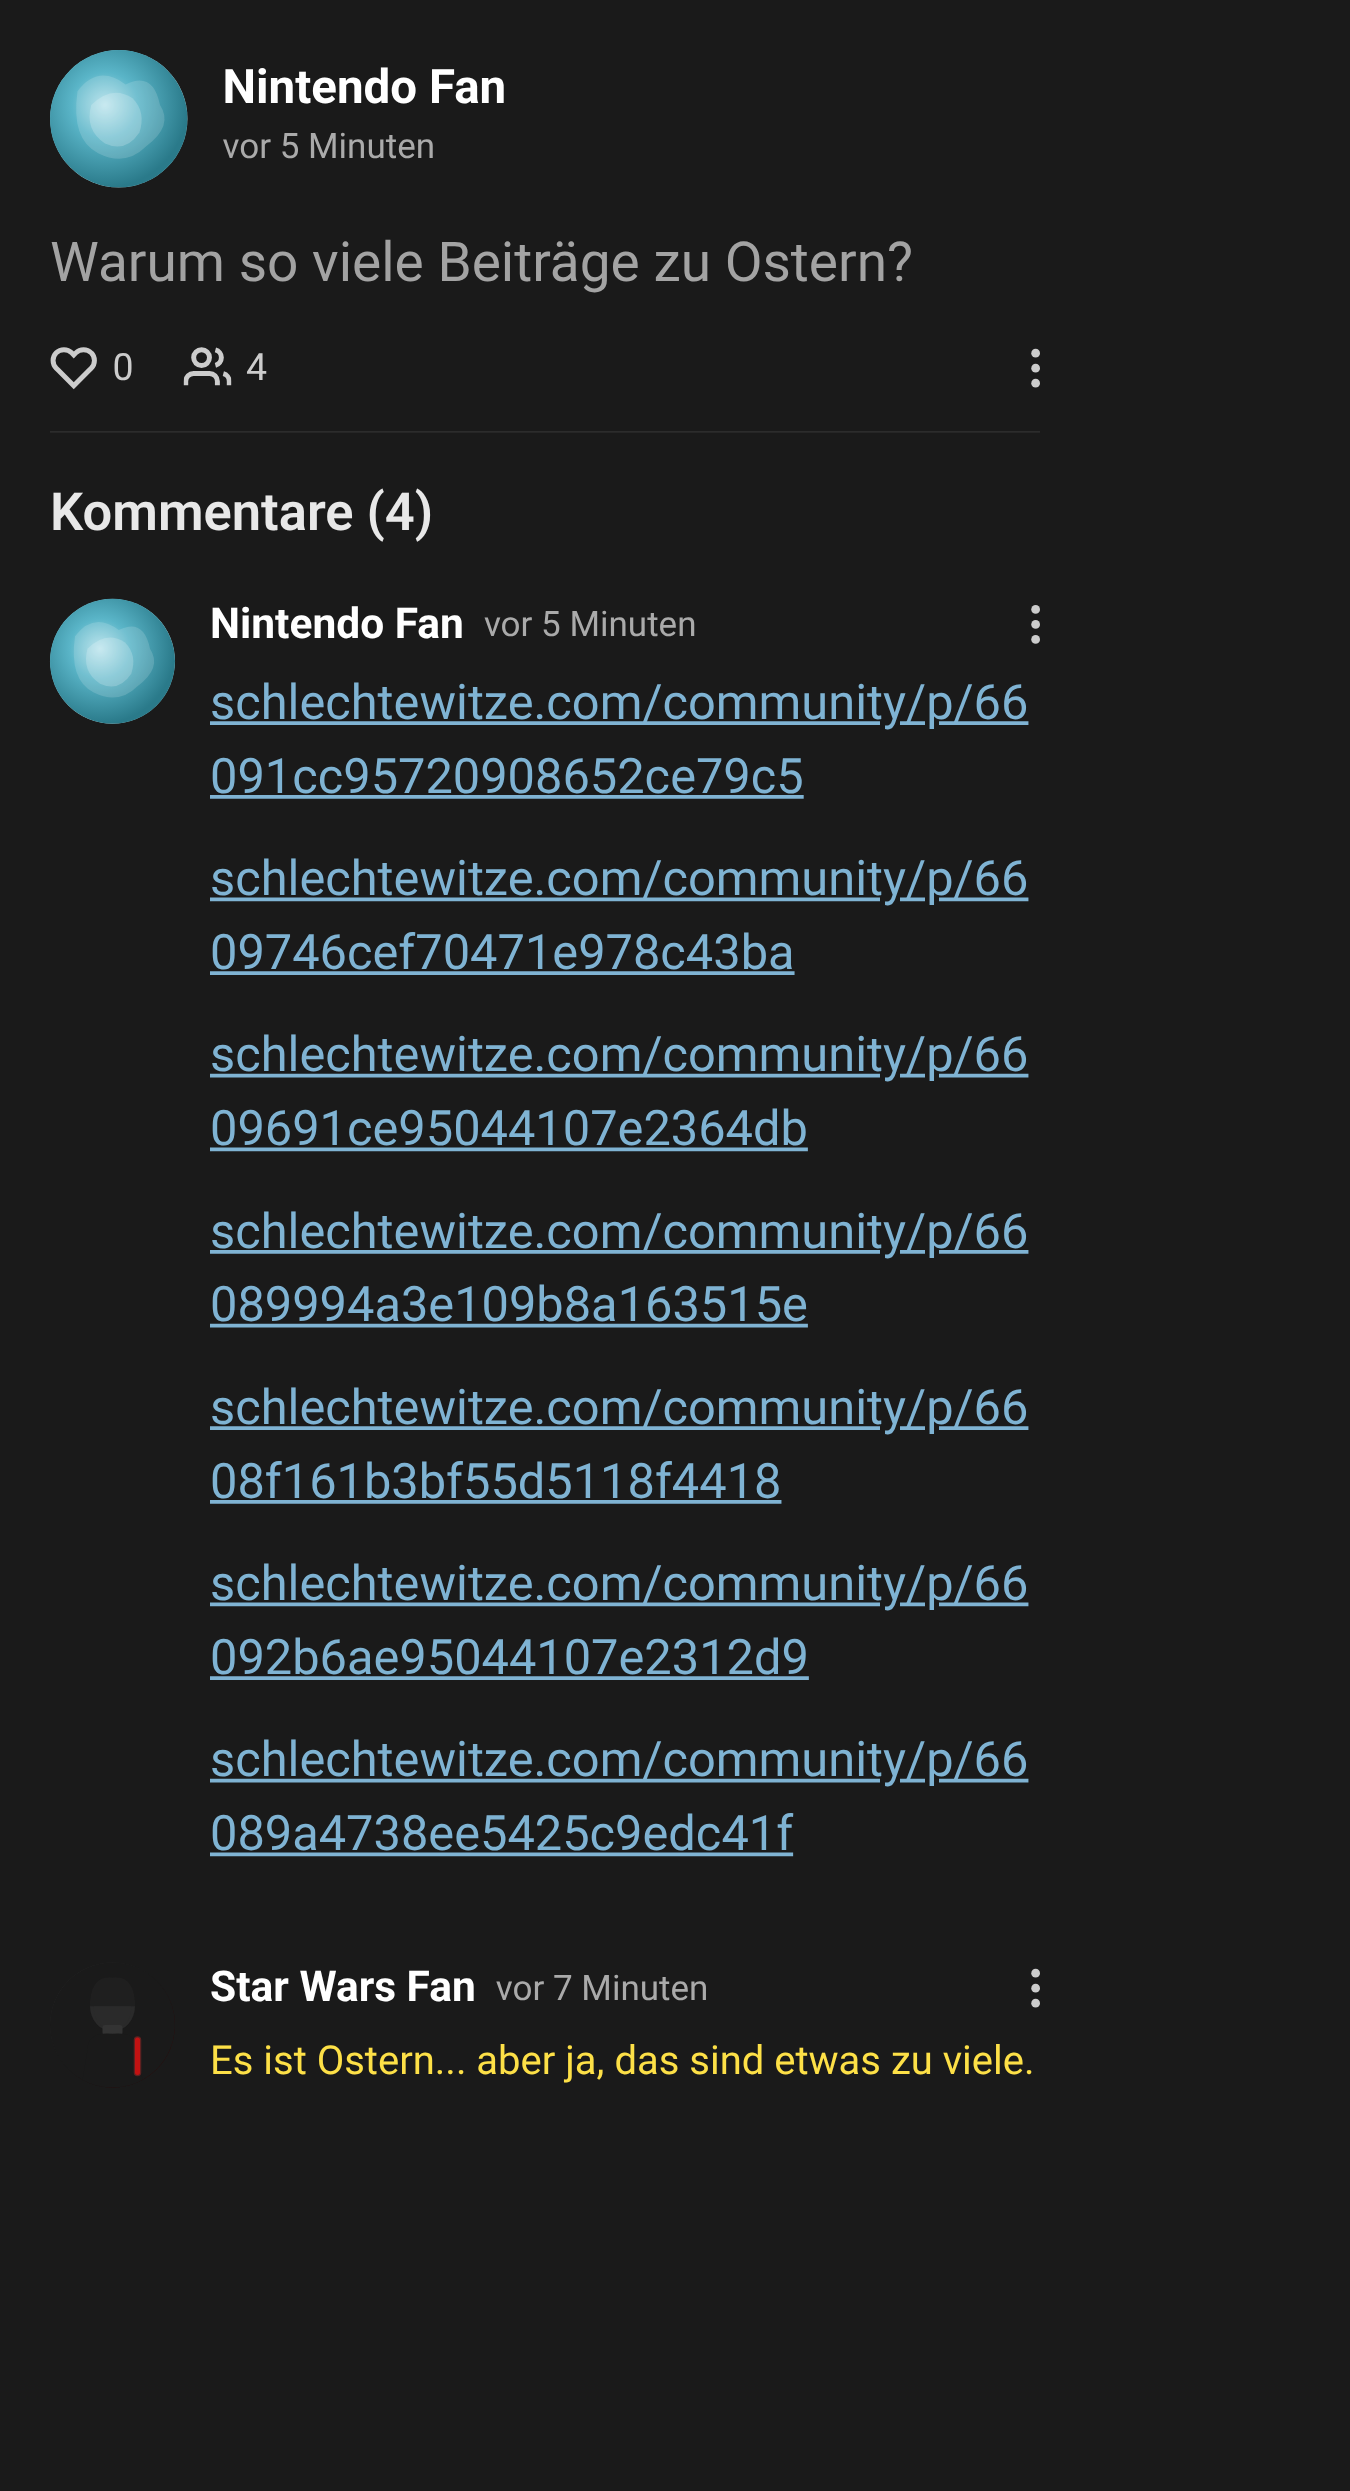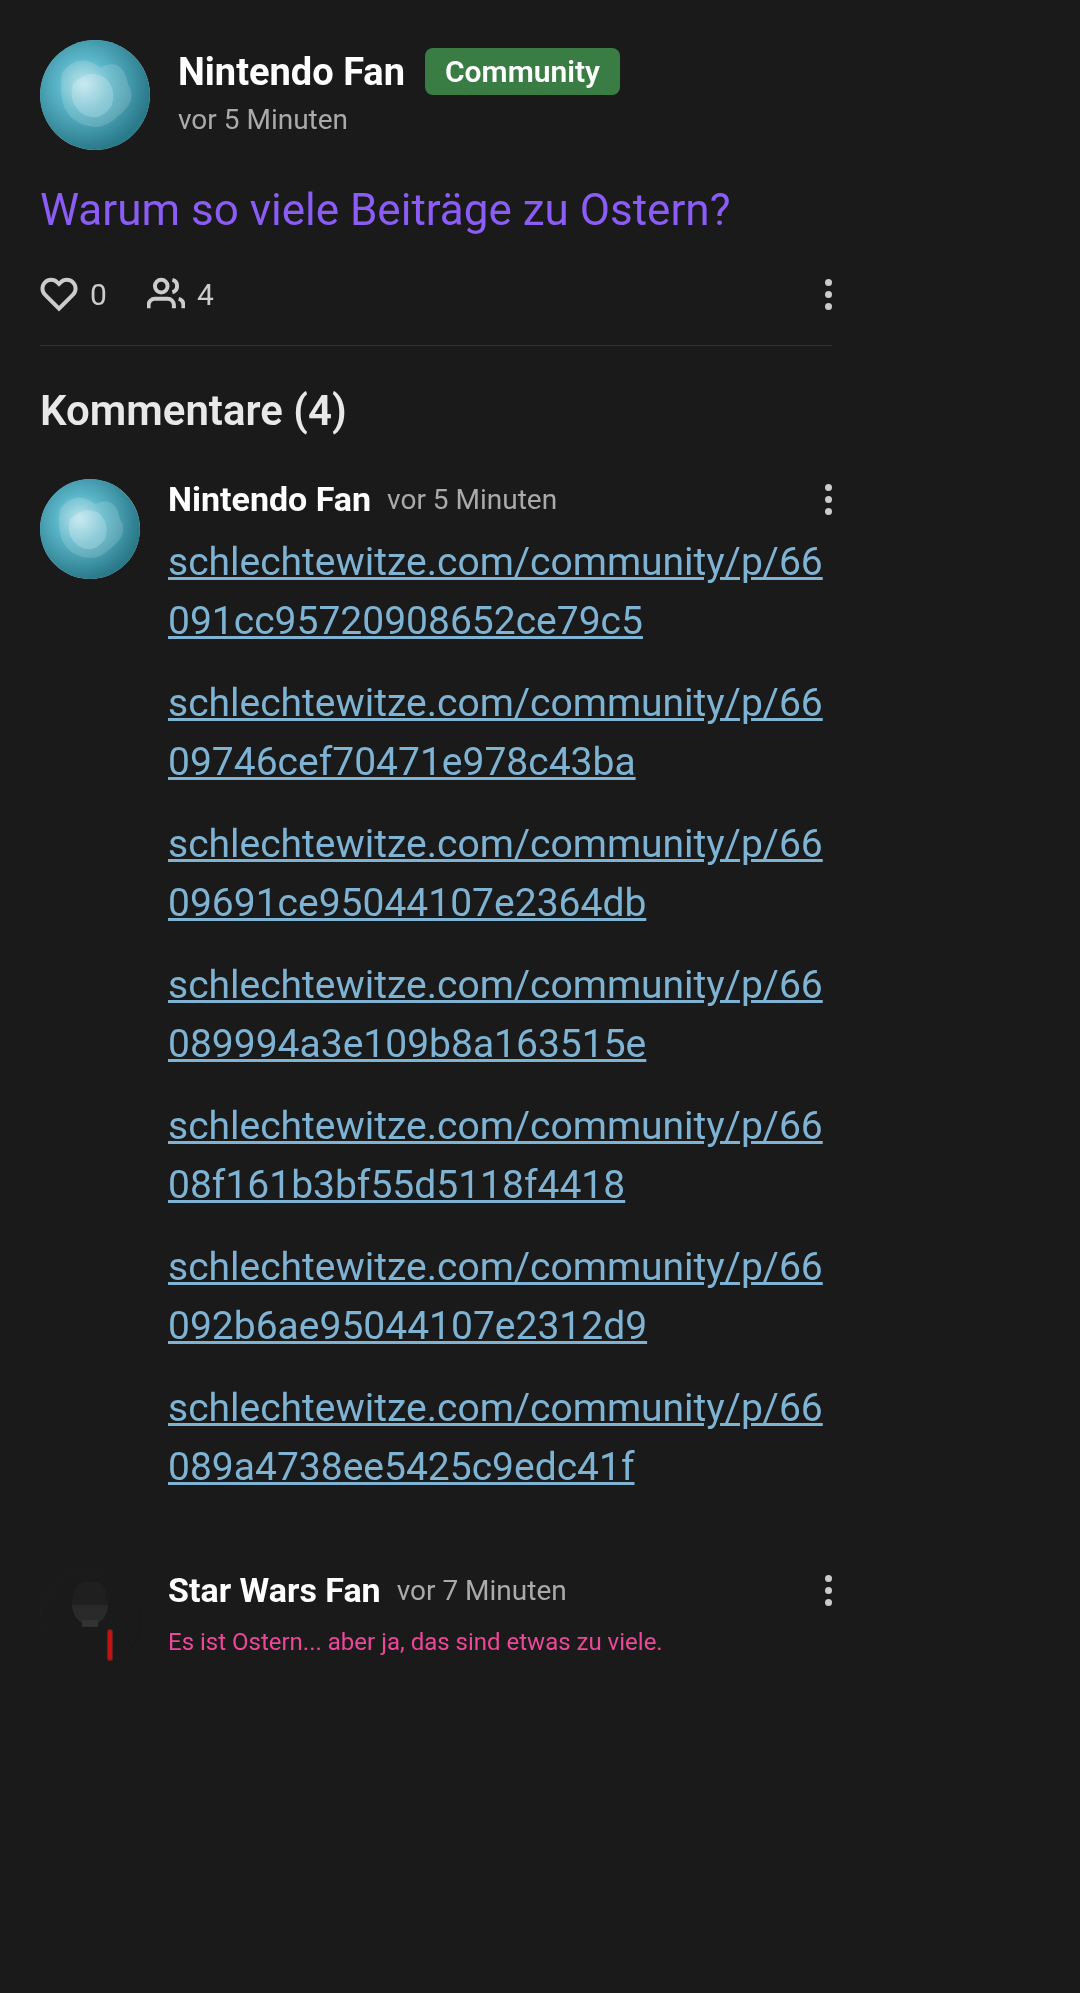--- a/index.html
+++ b/index.html
@@ -78,21 +78,21 @@
     .post-time {
       font-size: 28px;
       color: #aaaaaa;
       margin-bottom: 0;
     }
 
     
     .post-title {
       font-size: 44px;
       font-weight: 400;
-      color: #8b5cf6;
+      color: #a3a3a3;
       margin: 30px 0 36px 0;
       line-height: 1.3;
     }
 
     
     .post-actions {
       display: flex;
       align-items: center;
       gap: 40px;
       margin-bottom: 32px;
@@ -220,22 +220,22 @@
       display: block;
       font-size: 39px;
       color: #7fb3d3;
       text-decoration: underline;
       line-height: 1.5;
       margin-bottom: 24px;
       word-break: break-all;
     }
 
     .comment-text {
-      font-size: 24px;
-      color: #ec4899;
+      font-size: 32px;
+      color: #fde047;
       line-height: 1.5;
     }
   </style>
 </head>
 <body>
 
 <div class="page-container">
 
   <div class="post-header">
     <div class="avatar">
@@ -248,21 +248,20 @@
           </radialGradient>
         </defs>
         <circle cx="50" cy="50" r="50" fill="url(#avatarGrad)"></circle>
         <path d="M20 30 Q35 10 55 25 Q75 15 80 40 Q90 55 70 70 Q55 85 35 75 Q15 65 20 30Z" fill="rgba(255,255,255,0.15)"></path>
         <path d="M30 40 Q45 25 60 35 Q70 45 65 60 Q55 75 40 68 Q25 58 30 40Z" fill="rgba(255,255,255,0.2)"></path>
       </svg>
     </div>
     <div class="post-meta">
       <div class="author-row">
         <span class="author-name">Nintendo Fan</span>
-        <span class="community-badge">Community</span>
       </div>
       <span class="post-time">vor 5 Minuten</span>
     </div>
   </div>
 
   <div class="post-title">Warum so viele Beiträge zu Ostern?</div>
 
   <div class="post-actions">
     <div class="action-item">
       <div class="action-icon">

